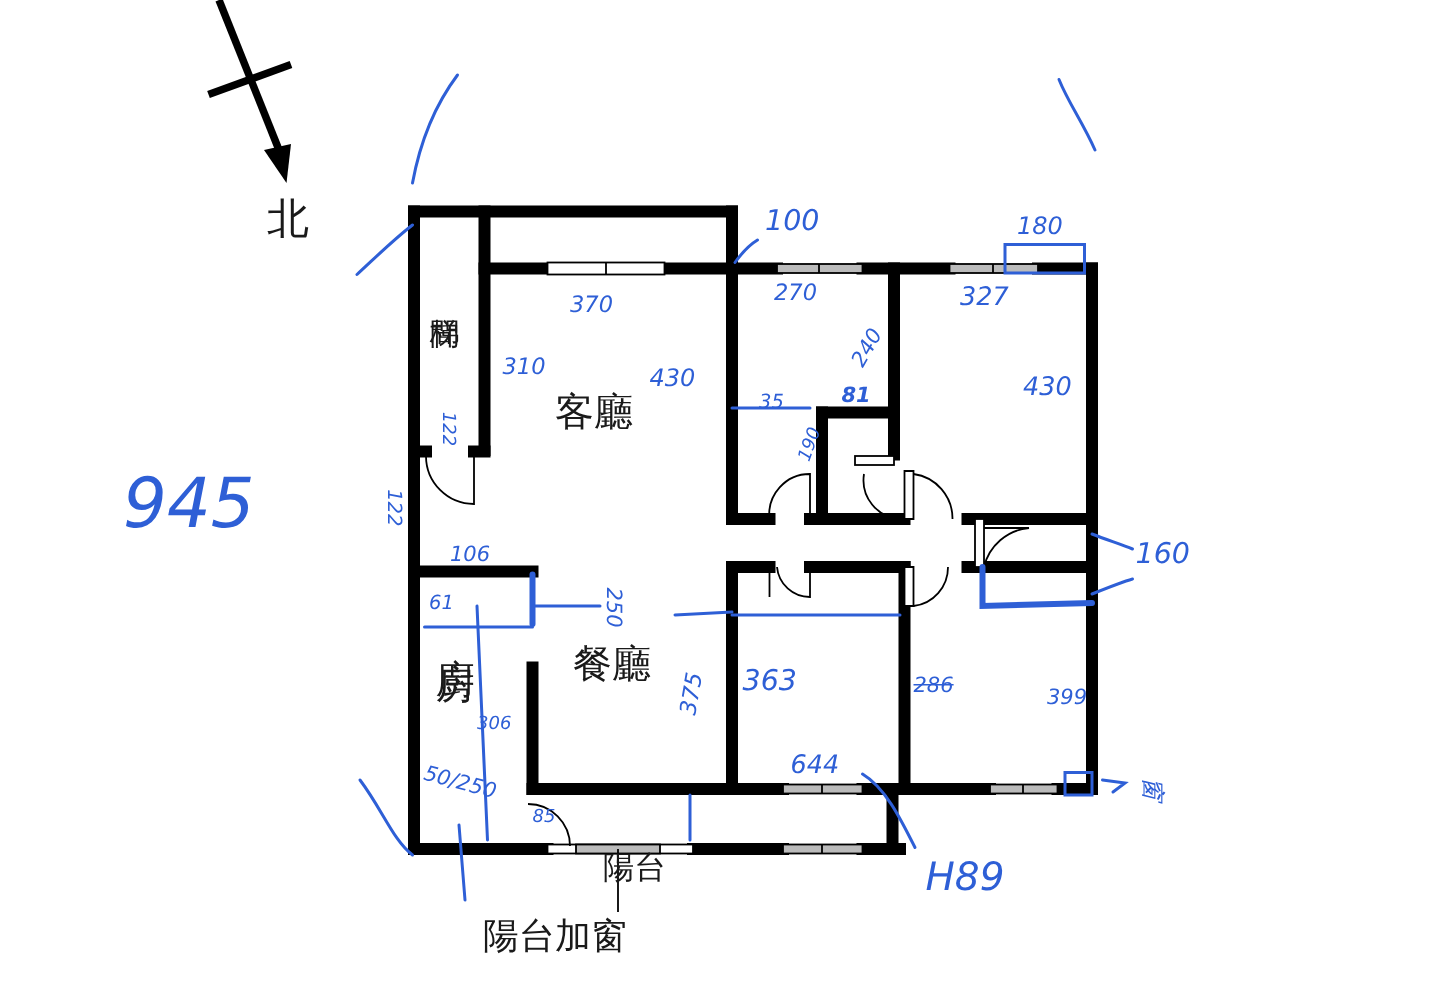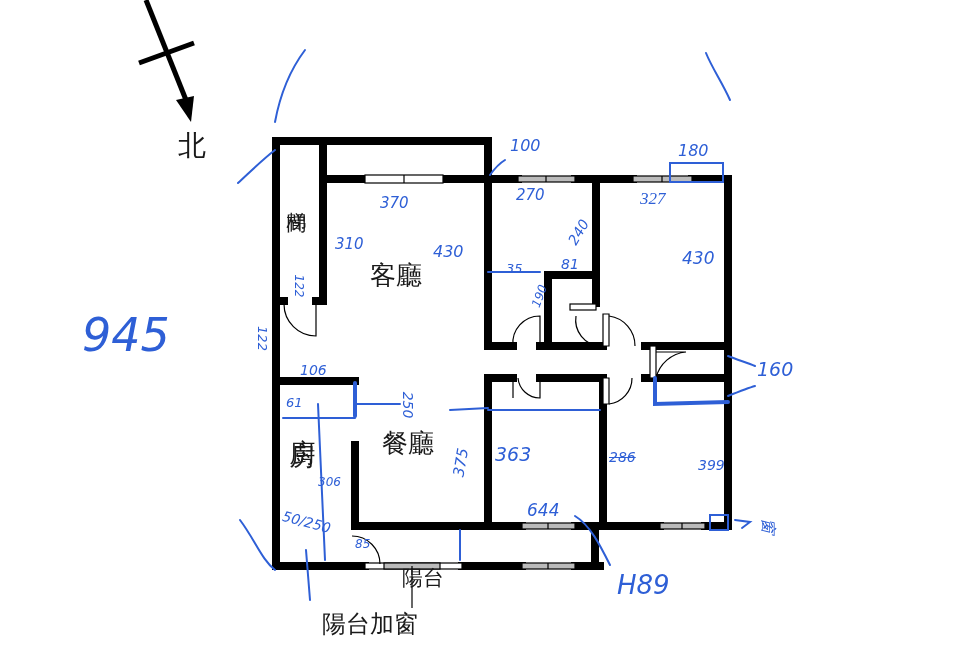--- a/index.html
+++ b/index.html
@@ -139,28 +139,28 @@
 <div class="lbl vert" style="left:290px;top:418px;font-size:26px;">廚房</div>
 <div class="lbl" style="left:382px;top:430px;font-size:26px;">餐廳</div>
 <div class="lbl" style="left:402px;top:568px;font-size:21px;">陽台</div>
 <div class="lbl" style="left:322px;top:612px;font-size:24px;">陽台加窗</div>
 <div class="lbl" style="left:178px;top:132px;font-size:28px;">北</div>
 
 <div class="ann" style="left:82px;top:312px;font-size:46px;">945</div>
 <div class="ann" style="left:380px;top:196px;font-size:15px;">370</div>
 <div class="ann" style="left:335px;top:237px;font-size:15px;">310</div>
 <div class="ann" style="left:433px;top:244px;font-size:16px;">430</div>
-<div class="ann" style="left:510px;top:138px;font-size:16px;">100</div>
+<div class="ann" style="left:510px;top:138px;font-size:19px;">100</div>
 <div class="ann" style="left:516px;top:188px;font-size:15px;">270</div>
 <div class="ann" style="left:565px;top:225px;font-size:14px;transform:rotate(-60deg);">240</div>
-<div class="ann" style="left:640px;top:190px;font-size:17px;font-family:Liberation Serif, serif;">327</div>
+<div class="ann" style="left:640px;top:190px;font-size:17px;">327</div>
 <div class="ann" style="left:678px;top:143px;font-size:16px;">180</div>
 <div class="ann" style="left:682px;top:250px;font-size:17px;">430</div>
 <div class="ann" style="left:506px;top:262px;font-size:13px;">35</div>
-<div class="ann" style="left:561px;top:257px;font-size:14px;">81</div>
+<div class="ann" style="left:561px;top:257px;font-size:14px;font-weight:bold;">81</div>
 <div class="ann" style="left:528px;top:290px;font-size:12px;transform:rotate(-70deg);">190</div>
 <div class="ann" style="left:288px;top:280px;font-size:12px;transform:rotate(90deg);">122</div>
 <div class="ann" style="left:250px;top:332px;font-size:13px;transform:rotate(90deg);">122</div>
 <div class="ann" style="left:300px;top:363px;font-size:14px;">106</div>
 <div class="ann" style="left:286px;top:396px;font-size:13px;">61</div>
 <div class="ann" style="left:318px;top:476px;font-size:12px;">306</div>
 <div class="ann" style="left:282px;top:515px;font-size:14px;transform:rotate(15deg);">50/250</div>
 <div class="ann" style="left:355px;top:538px;font-size:12px;">85</div>
 <div class="ann" style="left:395px;top:398px;font-size:14px;transform:rotate(90deg);">250</div>
 <div class="ann" style="left:447px;top:455px;font-size:15px;transform:rotate(-80deg);">375</div>

